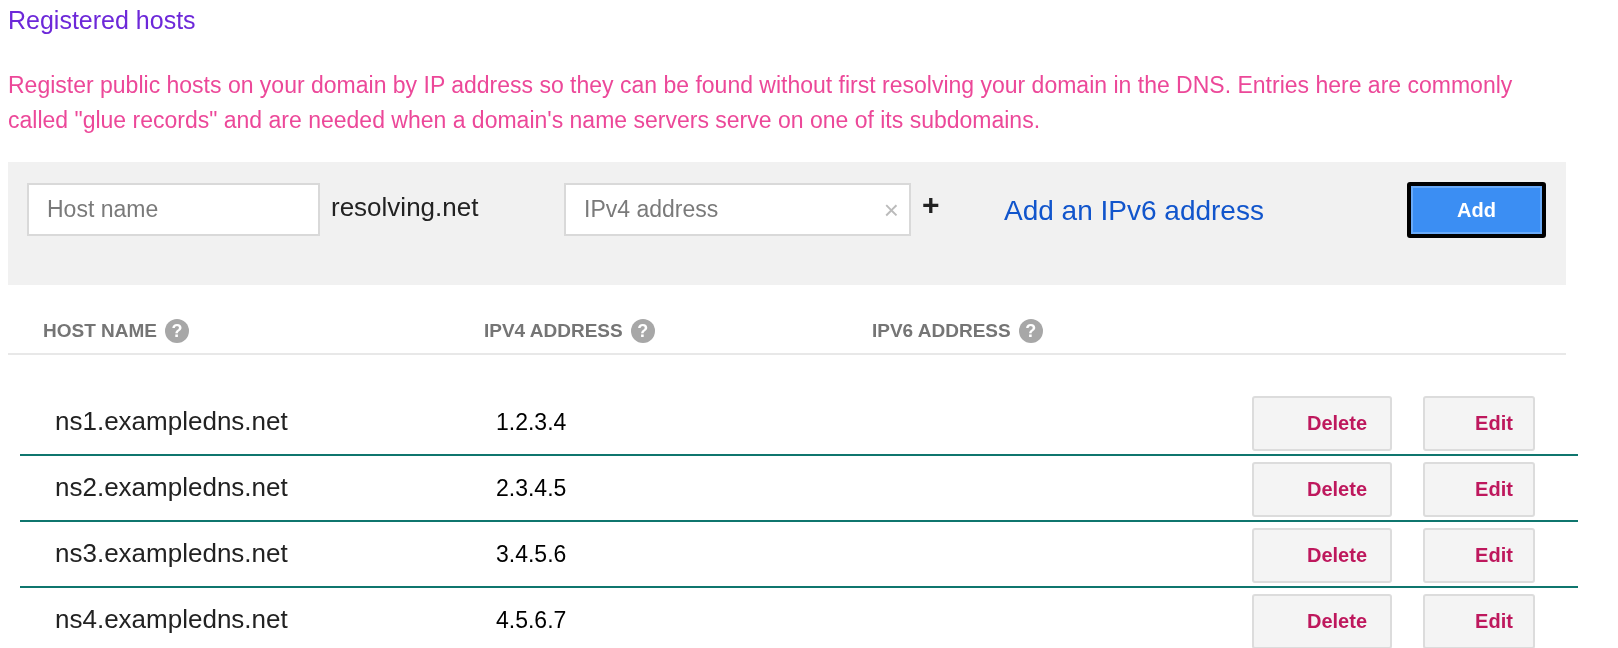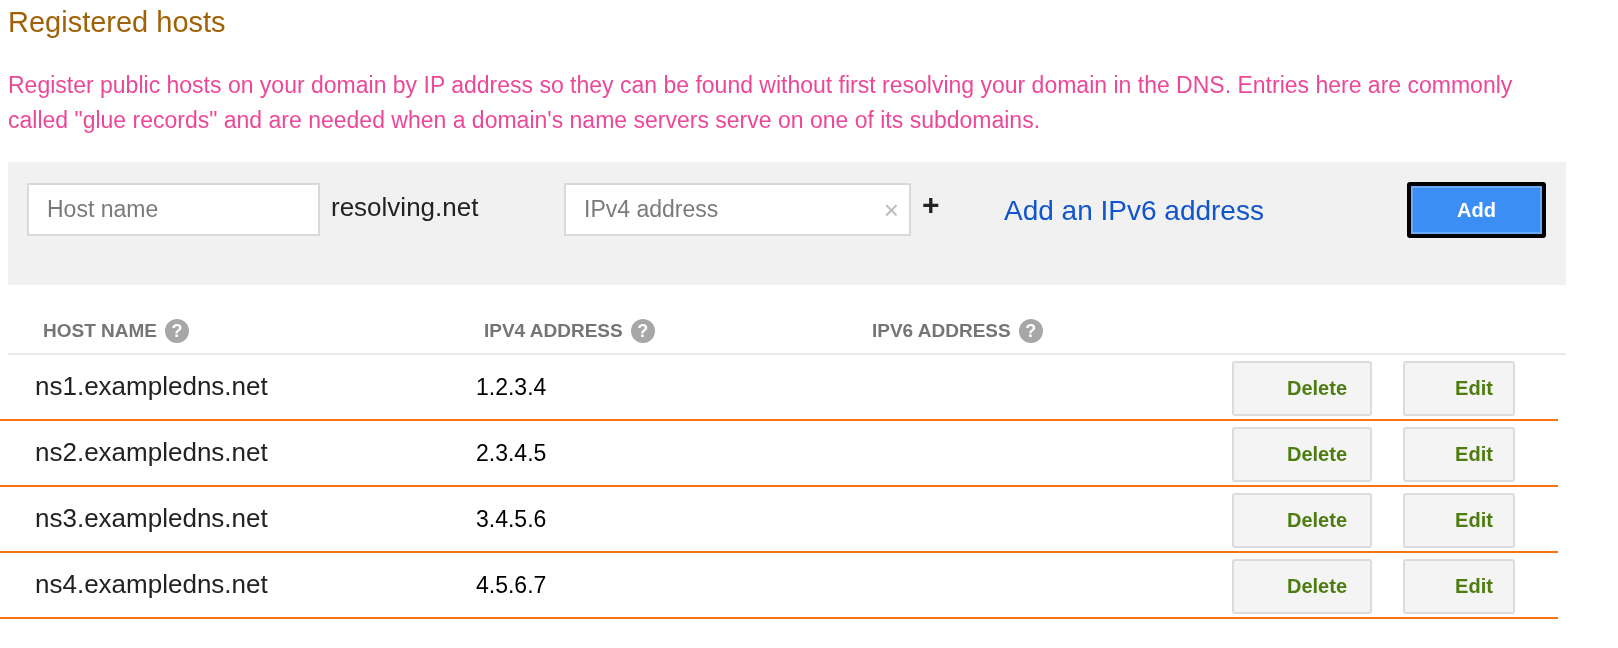--- a/index.html
+++ b/index.html
@@ -1,44 +1,44 @@
 <!DOCTYPE html>
 <html><head>
 <meta charset="utf-8">
 <style>
   html, body { margin: 0; padding: 0; background: #ffffff; }
   body { width: 1618px; height: 648px; position: relative; overflow: hidden;
          font-family: "Liberation Sans", sans-serif; color: #222; }
-  .title { position: absolute; left: 8px; top: 6px; font-size: 29px; color: #a16207; margin: 0; font-weight: normal; text-align: right; }
+  .title { position: absolute; left: 8px; top: 6px; font-size: 25px; color: #6d28d9; margin: 0; font-weight: normal; text-align: right; }
   .desc { position: absolute; left: 8px; top: 68px; width: 1560px; font-size: 23px; line-height: 35px; color: #ec4899; margin: 0; }
   .panel { position: absolute; left: 8px; top: 162px; width: 1558px; height: 123px; background: #f1f1f1; }
   .input { position: absolute; top: 21px; height: 53px; background: #fff; border: 2px solid #d9d9d9; box-sizing: border-box; }
   .input input { border: none; outline: none; background: transparent; font-family: "Liberation Sans", sans-serif;
                  font-size: 23px; color: #222; height: 100%; width: 100%; padding: 0 18px; box-sizing: border-box; }
   .input input::placeholder { color: #7a7a7a; }
   .host-input { left: 19px; width: 293px; }
   .ipv4-input { left: 556px; width: 347px; }
   .ipv4-input input { padding-right: 44px; }
   .clear-x { position: absolute; right: 10px; top: 12px; font-size: 26px; color: #bbb; line-height: 26px; cursor: pointer; }
   .domain-suffix { position: absolute; left: 323px; top: 30px; font-size: 26px; color: #222; }
   .plus { position: absolute; left: 914px; top: 28px; font-size: 30px; color: #222; line-height: 30px; font-weight: bold; }
   .ipv6-link { position: absolute; left: 996px; top: 33px; font-size: 28px; color: #1155cc; text-decoration: none; cursor: pointer; }
   .add-btn { position: absolute; left: 1399px; top: 20px; width: 139px; height: 56px; background: #3b8ef3;
              border: 4px solid #000000; border-radius: 3px; box-shadow: inset 0 0 0 2px #6aaaf7;
              color: #fff; font-family: "Liberation Sans", sans-serif; font-size: 20px; font-weight: bold; cursor: pointer; }
   .thead { position: absolute; left: 8px; top: 313px; width: 1558px; height: 40px; border-bottom: 2px solid #e8e8e8; }
   .th { position: absolute; top: 6px; font-size: 19px; font-weight: bold; color: #757575; display: flex; align-items: center; gap: 8px; }
   .help { display: inline-flex; width: 24px; height: 24px; border-radius: 50%; background: #a7a7a7; color: #fff;
           font-size: 18px; font-weight: bold; align-items: center; justify-content: center; cursor: pointer; }
-  .row { position: absolute; left: 0; width: 1558px; height: 64px; border-bottom: 2px solid #f97316; }
+  .row { position: absolute; left: 20px; width: 1558px; height: 64px; border-bottom: 2px solid #0f766e; margin-top: 35px; }
   .cell-host { position: absolute; left: 35px; top: 16px; font-size: 26px; color: #222; }
   .cell-ipv4 { position: absolute; left: 476px; top: 19px; font-size: 23px; color: #000000; }
   .cell-ipv6 { position: absolute; left: 864px; top: 19px; font-size: 23px; color: #222; }
   .btn { position: absolute; top: 6px; height: 55px; background: #f4f4f4; border: 2px solid #dcdcdc; border-radius: 3px;
-         font-family: "Liberation Sans", sans-serif; font-size: 20px; font-weight: bold; color: #4d7c0f; cursor: pointer; box-sizing: border-box; padding-left: 36px; }
+         font-family: "Liberation Sans", sans-serif; font-size: 20px; font-weight: bold; color: #be185d; cursor: pointer; box-sizing: border-box; padding-left: 36px; }
   .del-btn { left: 1232px; width: 140px; }
   .edit-btn { left: 1403px; width: 112px; }
 </style>
 </head>
 <body>
 
 <h1 class="title">Registered hosts</h1>
 <p class="desc">Register public hosts on your domain by IP address so they can be found without first resolving your domain in the DNS. Entries here are commonly called "glue records" and are needed when a domain's name servers serve on one of its subdomains.</p>
 
 <div class="panel">

